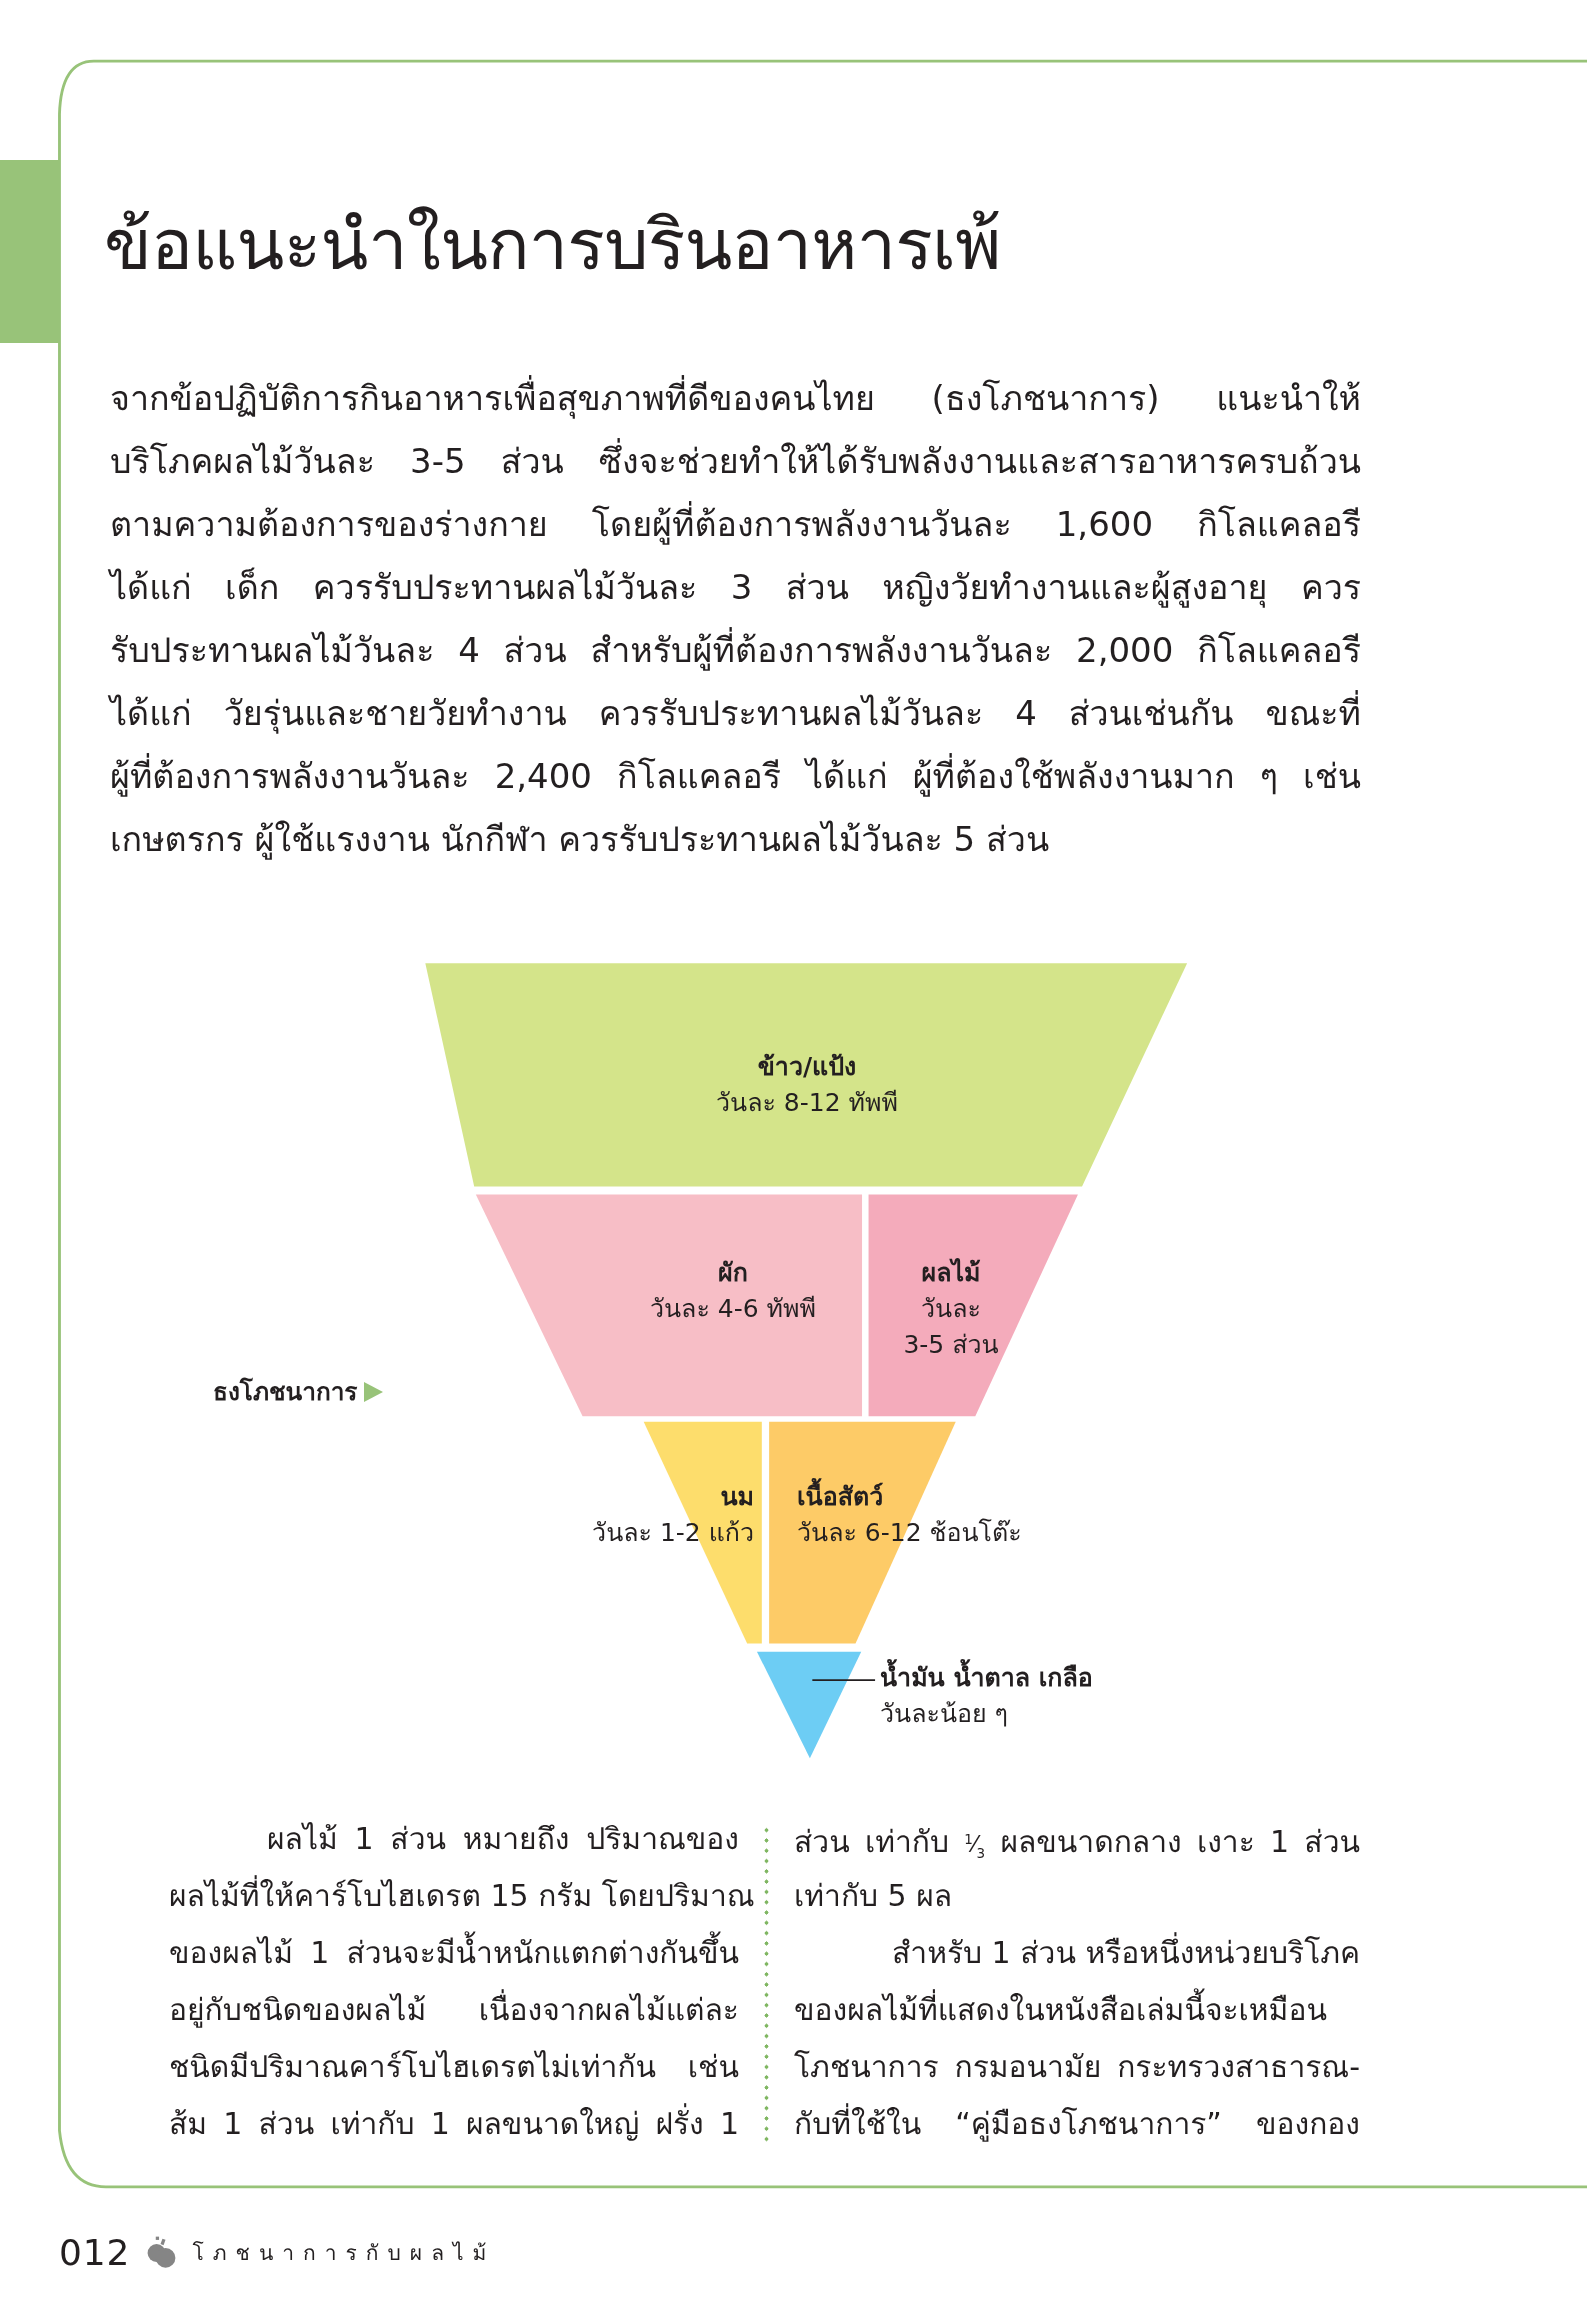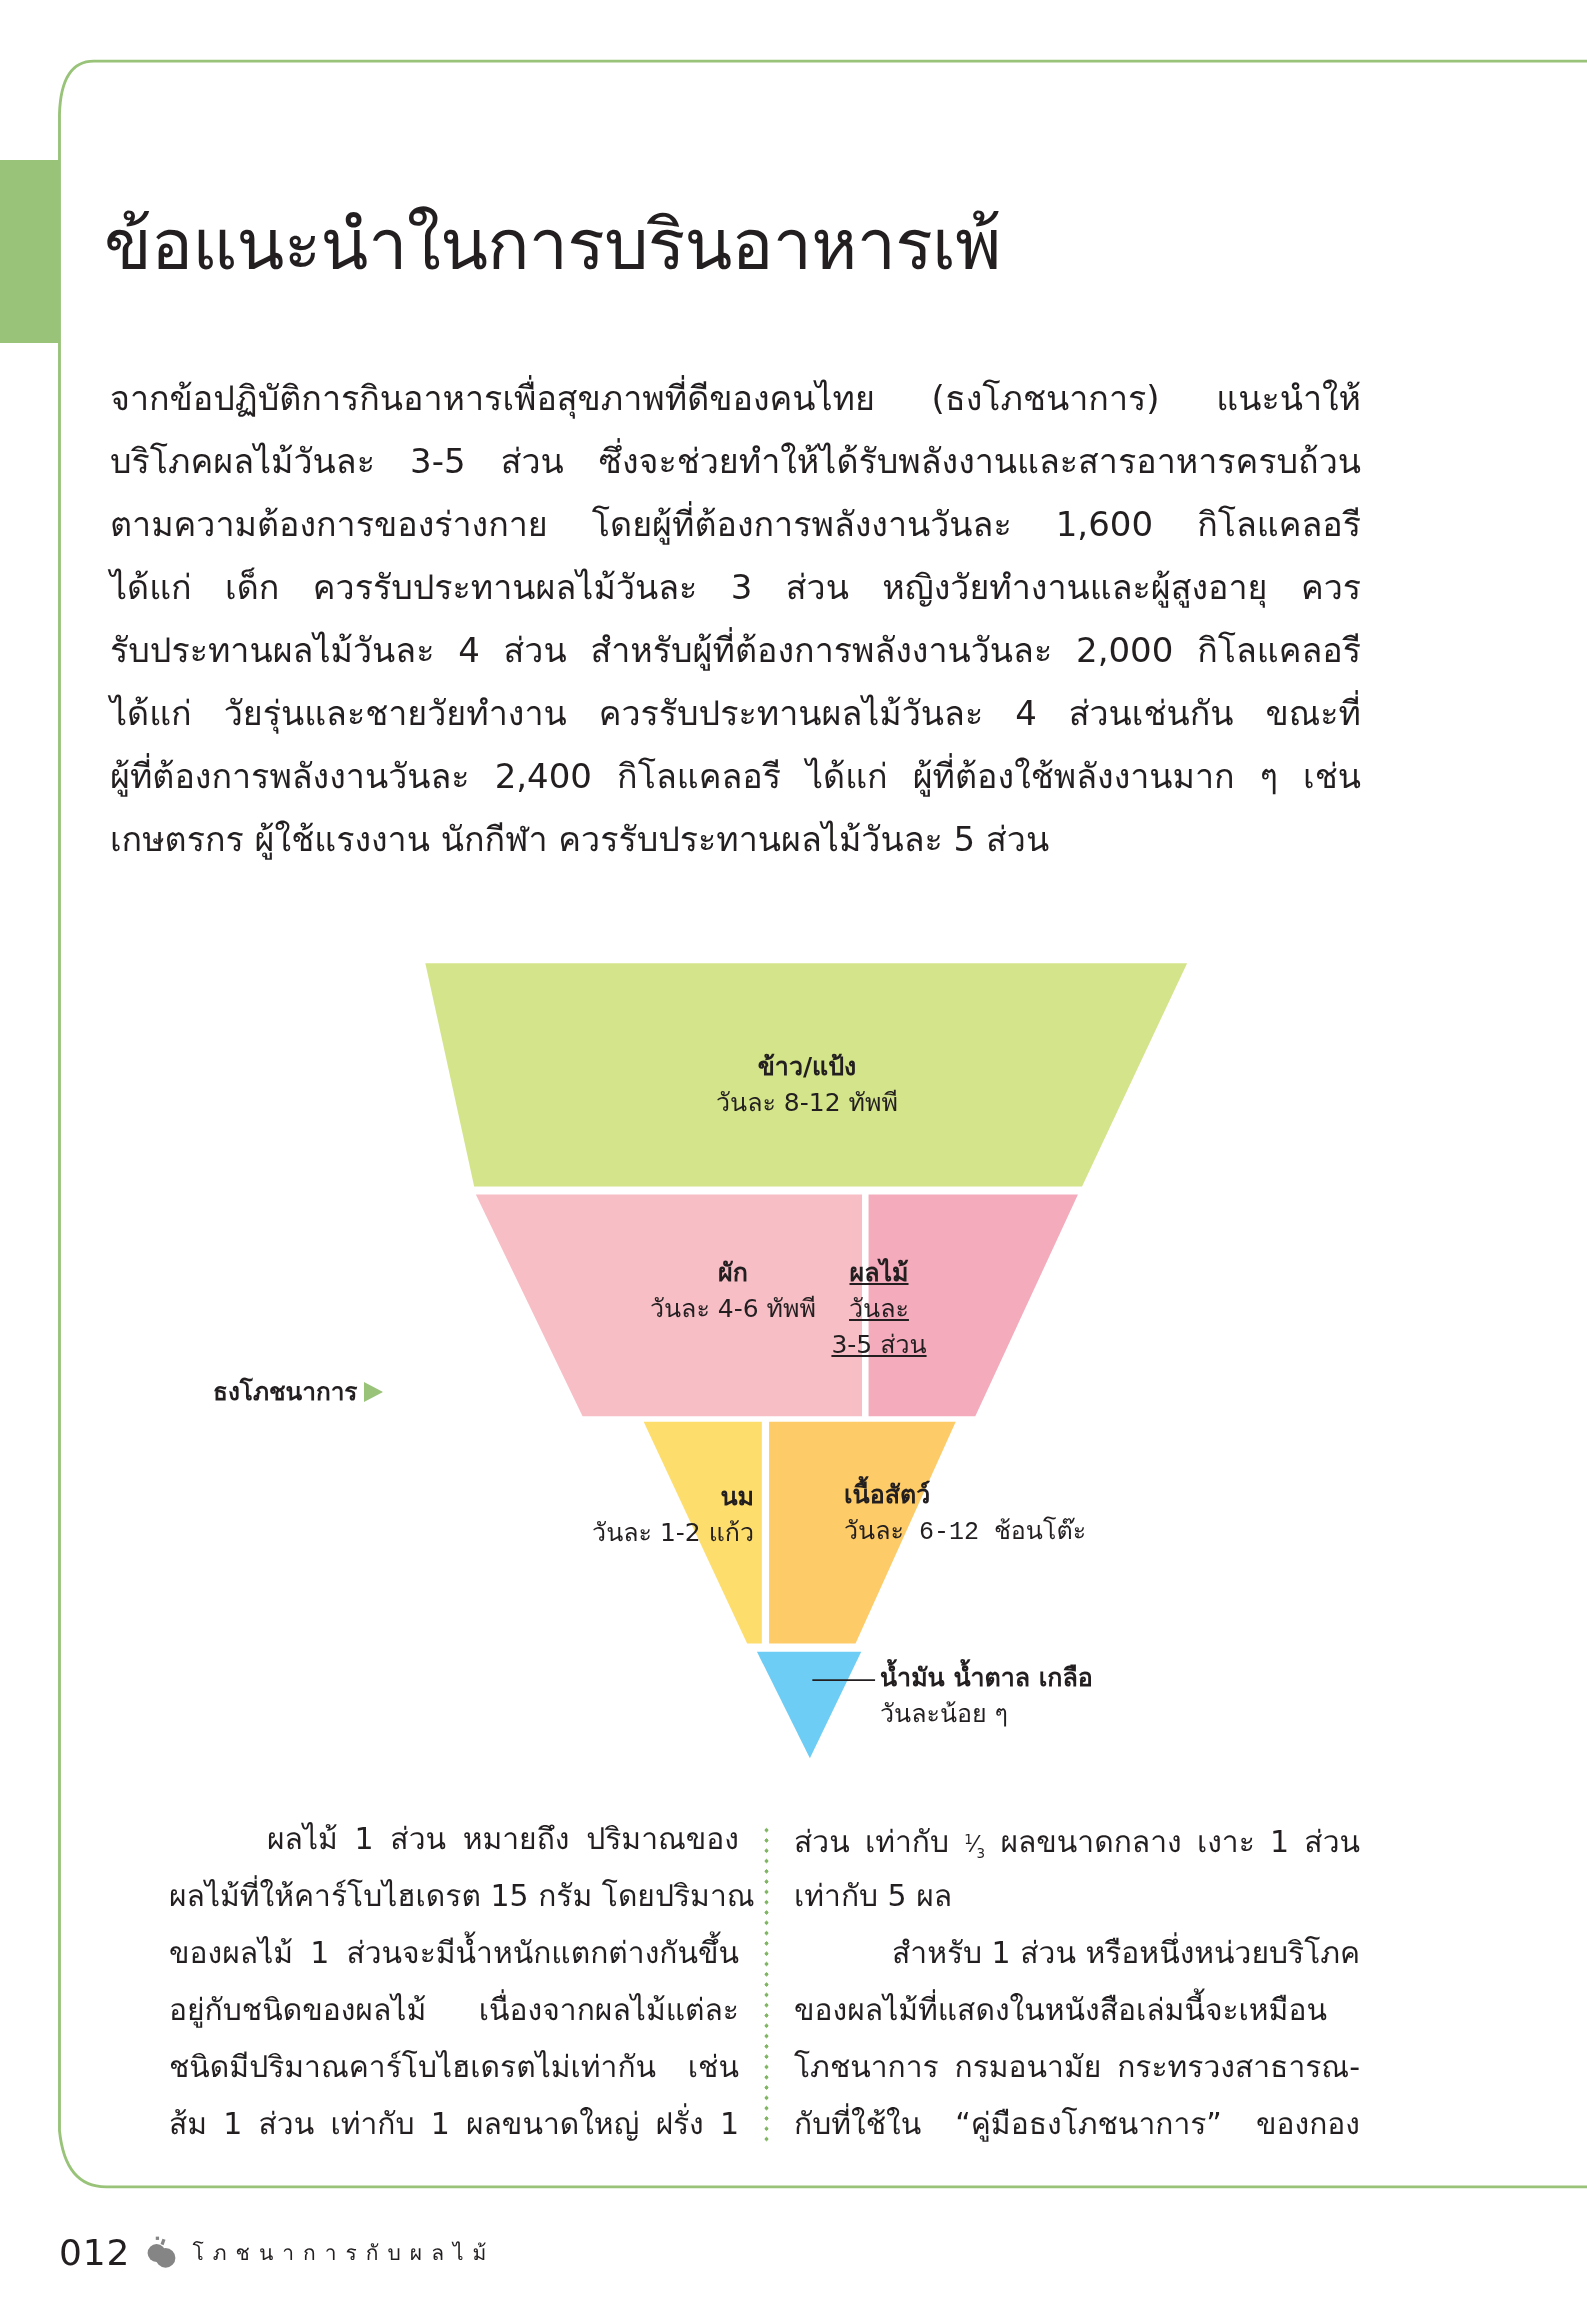--- a/index.html
+++ b/index.html
@@ -71,30 +71,30 @@
 </svg>
 
 <div class="plabel center" style="left:644px; width:326px; top:1049px;">
   <span class="hd">ข้าว/แป้ง</span>
   <span class="sb">วันละ 8-12 ทัพพี</span>
 </div>
 <div class="plabel center" style="left:611px; width:244px; top:1255px;">
   <span class="hd">ผัก</span>
   <span class="sb">วันละ 4-6 ทัพพี</span>
 </div>
-<div class="plabel center" style="left:820px; width:118px; top:1255px;text-decoration:underline;">
+<div class="plabel center" style="left:892px; width:118px; top:1255px;">
   <span class="hd">ผลไม้</span>
   <span class="sb">วันละ</span>
   <span class="sb">3-5 ส่วน</span>
 </div>
 <div class="plabel right" style="left:497px; width:257px; top:1479px;text-align:right;">
   <span class="hd">นม</span>
   <span class="sb">วันละ 1-2 แก้ว</span>
 </div>
-<div class="plabel left" style="left:844px; width:261px; top:1479px;font-family:Liberation Mono, monospace;">
+<div class="plabel left" style="left:797px; width:261px; top:1479px;">
   <span class="hd">เนื้อสัตว์</span>
   <span class="sb">วันละ 6-12 ช้อนโต๊ะ</span>
 </div>
 <div class="plabel left" style="left:880px; width:293px; top:1660px;">
   <span class="hd">น้ำมัน น้ำตาล เกลือ</span>
   <span class="sb">วันละน้อย ๆ</span>
 </div>
 
 <div class="legend-label">
   <span>ธงโภชนาการ</span>

